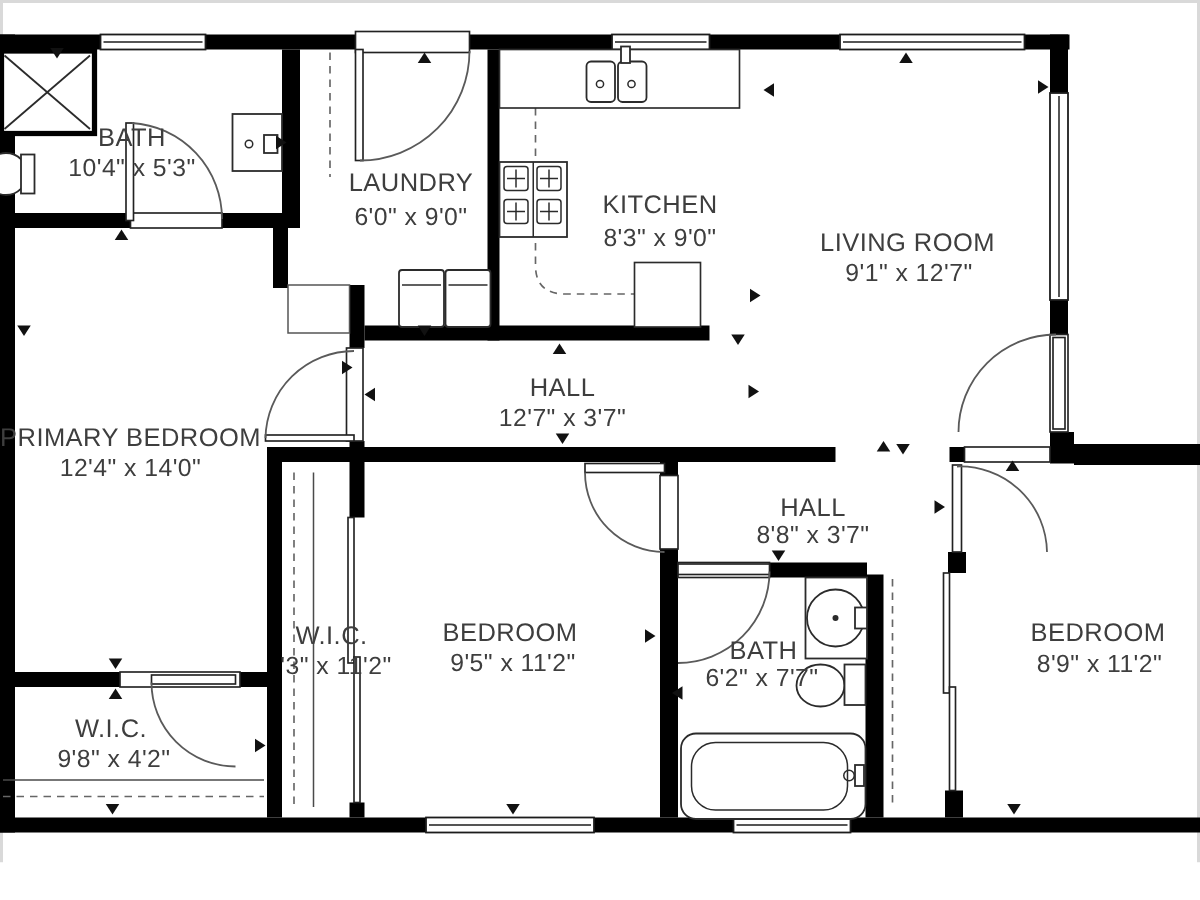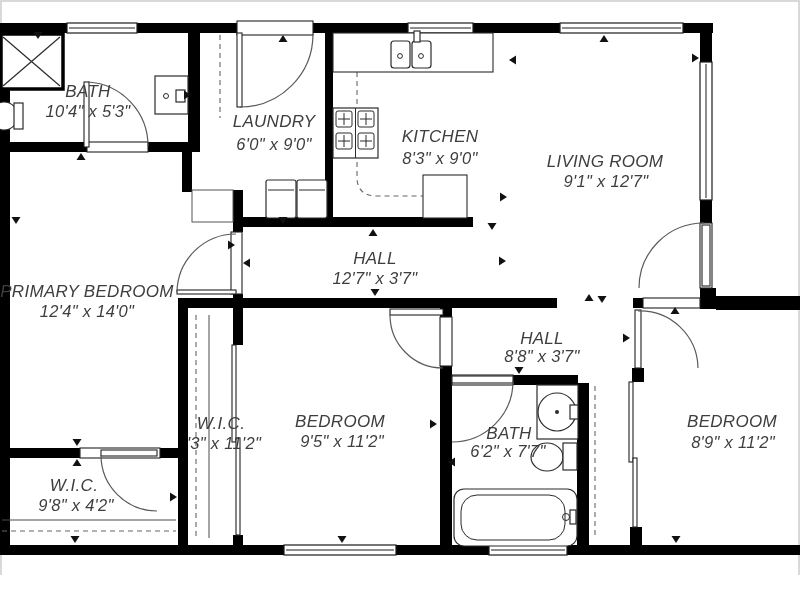--- a/index.html
+++ b/index.html
@@ -1,17 +1,17 @@
 <!DOCTYPE html>
 <html><head>
 <meta charset="utf-8">
 <style>
   html,body{margin:0;padding:0;background:#ffffff;}
   #stage{position:relative;width:800px;height:575px;background:#ffffff;overflow:hidden;
-         font-family:"Liberation Sans", sans-serif;font-style:italic;}
+         font-family:"Liberation Sans", sans-serif;}
   svg{position:absolute;left:0;top:0;}
   text{fill:#3e3e3e;letter-spacing:0.3px;}
   .room-name{font-size:17px;}
   .room-dims{font-size:16.5px;}
   .wall{fill:#000000;}
   .win{fill:#ffffff;stroke:#1c1c1c;stroke-width:1.2;}
   .winline{stroke:#1c1c1c;stroke-width:1;}
   .thr{fill:#ffffff;stroke:#222222;stroke-width:1.1;}
   .leaf{fill:#ffffff;stroke:#222222;stroke-width:1.1;}
   .arc{fill:none;stroke:#5a5a5a;stroke-width:1.2;}

